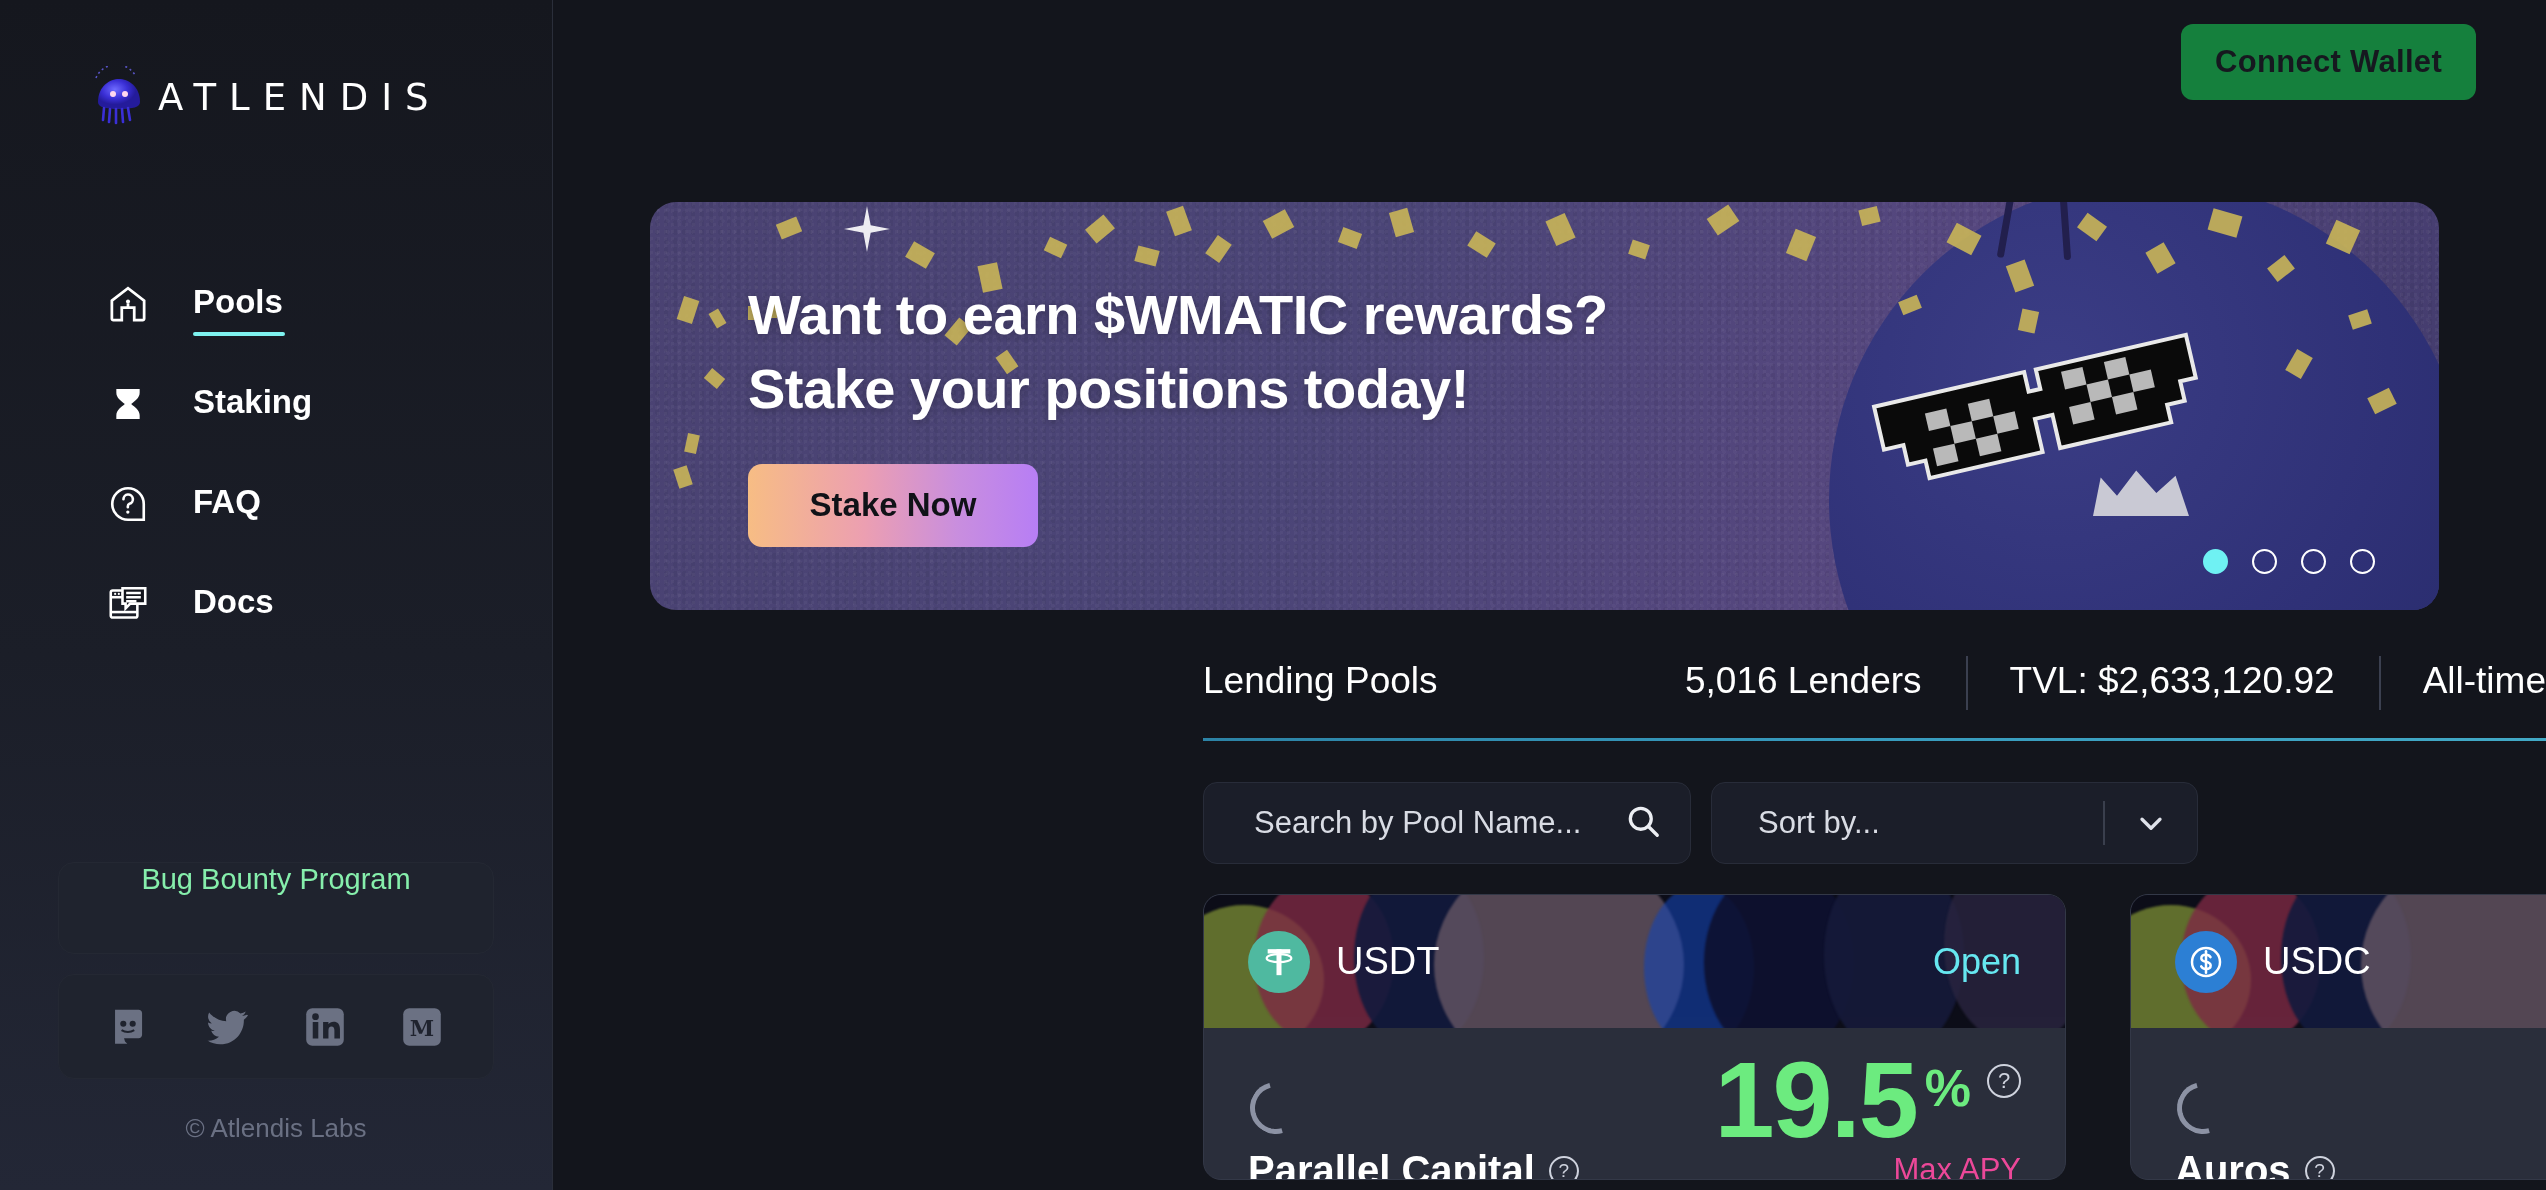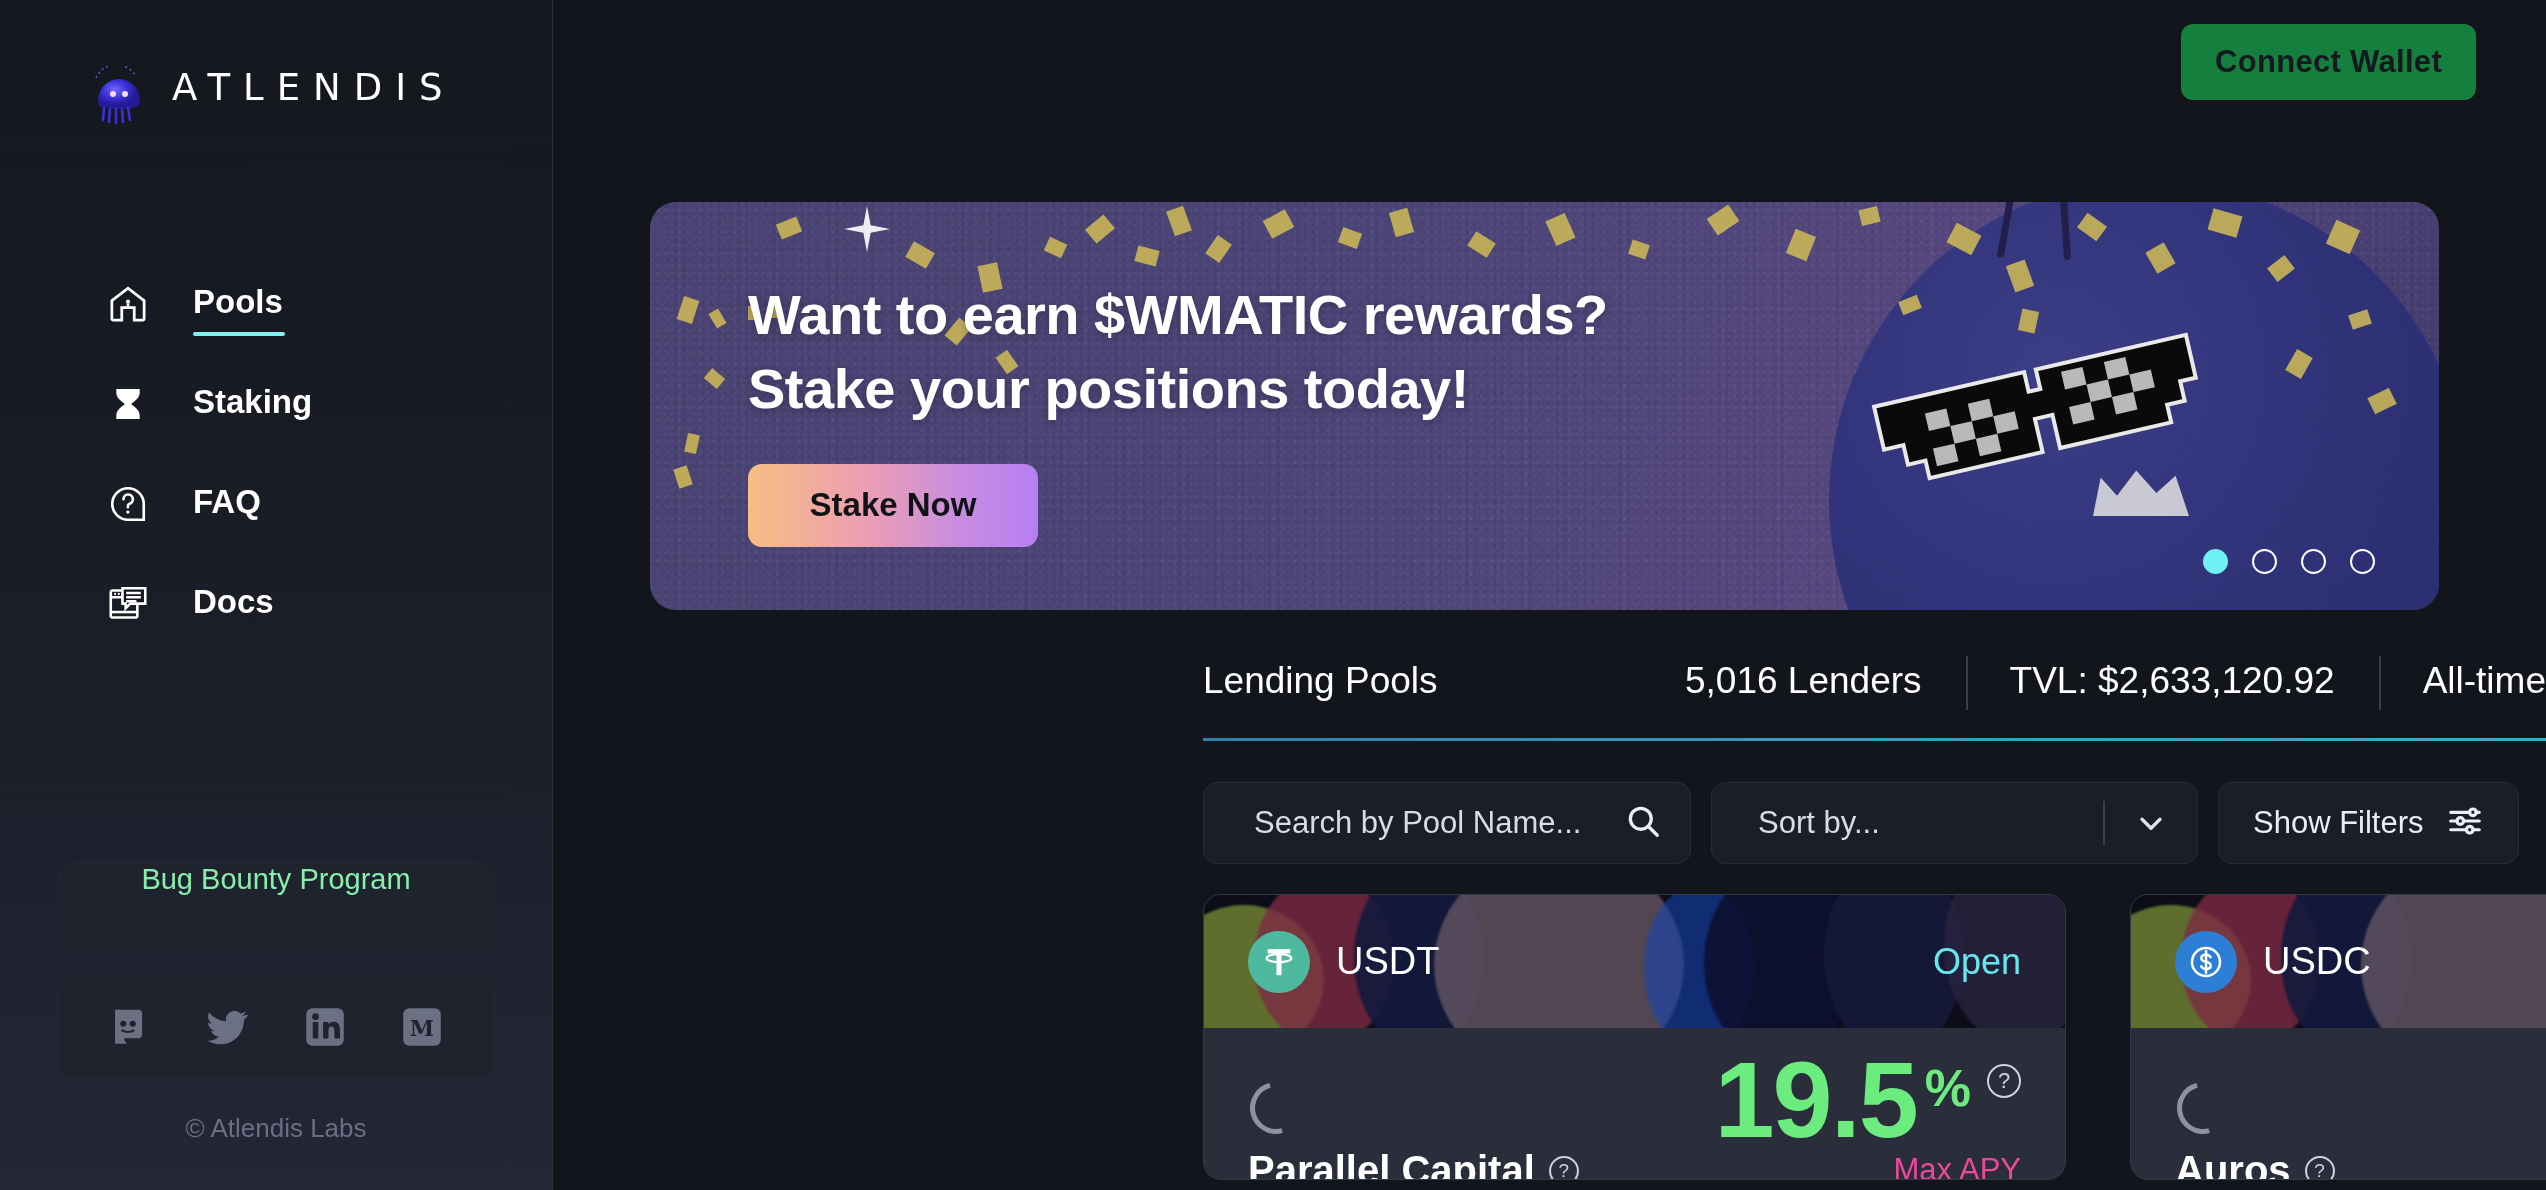--- a/index.html
+++ b/index.html
@@ -13,21 +13,21 @@
   #app { position:relative; width:2546px; height:1190px; display:flex; }
 
   
   .sidebar {
     width:553px; height:1190px; flex:0 0 553px;
     background:linear-gradient(180deg,#15171e 0%,#1b1e28 55%,#232736 100%);
     border-right:1px solid #2a2e3a;
     position:relative;
     display:flex; flex-direction:column;
   }
-  .logo-row { display:flex; gap:22px; padding:66px 0 0 88px; }
+  .logo-row { display:flex; align-items:center; gap:8px; padding:66px 0 0 88px; }
   .logo-mark { width:62px; height:62px; position:relative; flex:0 0 62px; }
   .logo-word {
     font-size:37px; letter-spacing:13px; font-weight:400; color:#fff;
     font-family:"DejaVu Sans", sans-serif;
   }
 
   .nav { margin-top:126px; display:flex; flex-direction:column; }
   .nav-item {
     display:flex; align-items:center; gap:42px;
     padding:0 0 0 105px; height:100px; cursor:pointer; position:relative;
@@ -432,33 +432,20 @@
         <span style="display:flex;align-items:center;">
           <span class="sort-sep"></span>
           <span class="sort-chev">
             <svg viewBox="0 0 24 24" width="36" height="36" fill="none" stroke="#dfe2ea" stroke-width="2.2">
               <path d="M6 9.5 12 15.5 18 9.5" stroke-linecap="round" stroke-linejoin="round"></path>
             </svg>
           </span>
         </span>
       </div>
 
-      <div class="field filters-field">
-        <span class="filters-label">Show Filters</span>
-        <span>
-          <svg viewBox="0 0 24 24" width="38" height="38" fill="none" stroke="#eceef3" stroke-width="2" stroke-linecap="round">
-            <path d="M3 6.5h12M19 6.5h2"></path>
-              <circle cx="17" cy="6.5" r="2.1"></circle>
-            <path d="M3 12h4M11 12h10"></path>
-              <circle cx="9" cy="12" r="2.1"></circle>
-            <path d="M3 17.5h10M17 17.5h4"></path>
-              <circle cx="15" cy="17.5" r="2.1"></circle>
-          </svg>
-        </span>
-      </div>
     </div>
 
     <div class="cards">
 
       <div class="card">
         <div class="card-head">
           <div class="bokeh" style="left:-40px;top:10px;width:160px;height:150px;background:#7d8f34;opacity:.75;"></div>
           <div class="bokeh" style="left:50px;top:-20px;width:140px;height:170px;background:#7d2a44;opacity:.8;"></div>
           <div class="bokeh" style="left:150px;top:-30px;width:130px;height:185px;background:#121a3d;opacity:.9;"></div>
           <div class="bokeh" style="left:230px;top:-45px;width:250px;height:230px;background:#6b5a67;opacity:.75;"></div>

